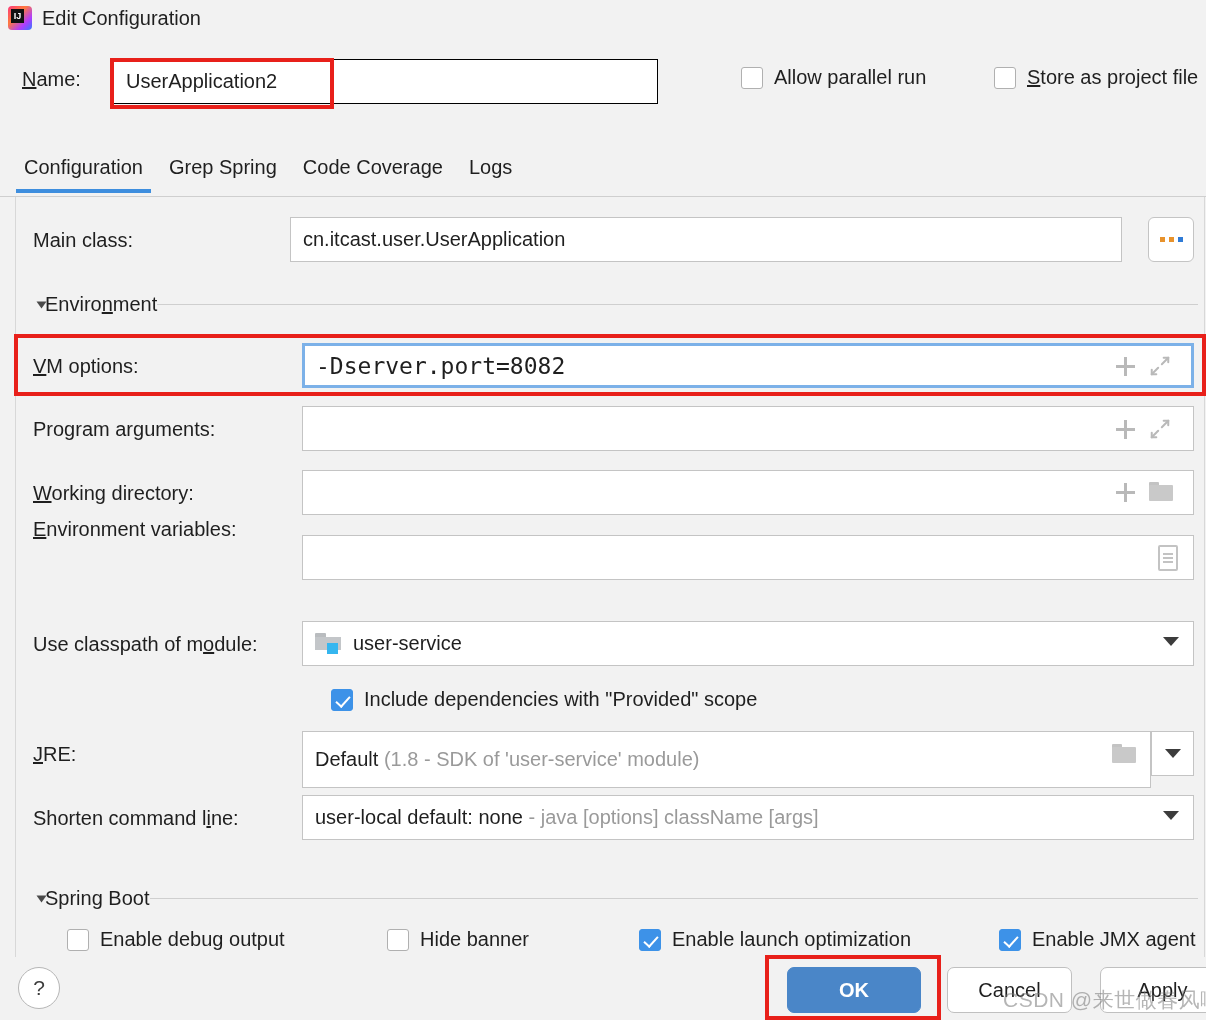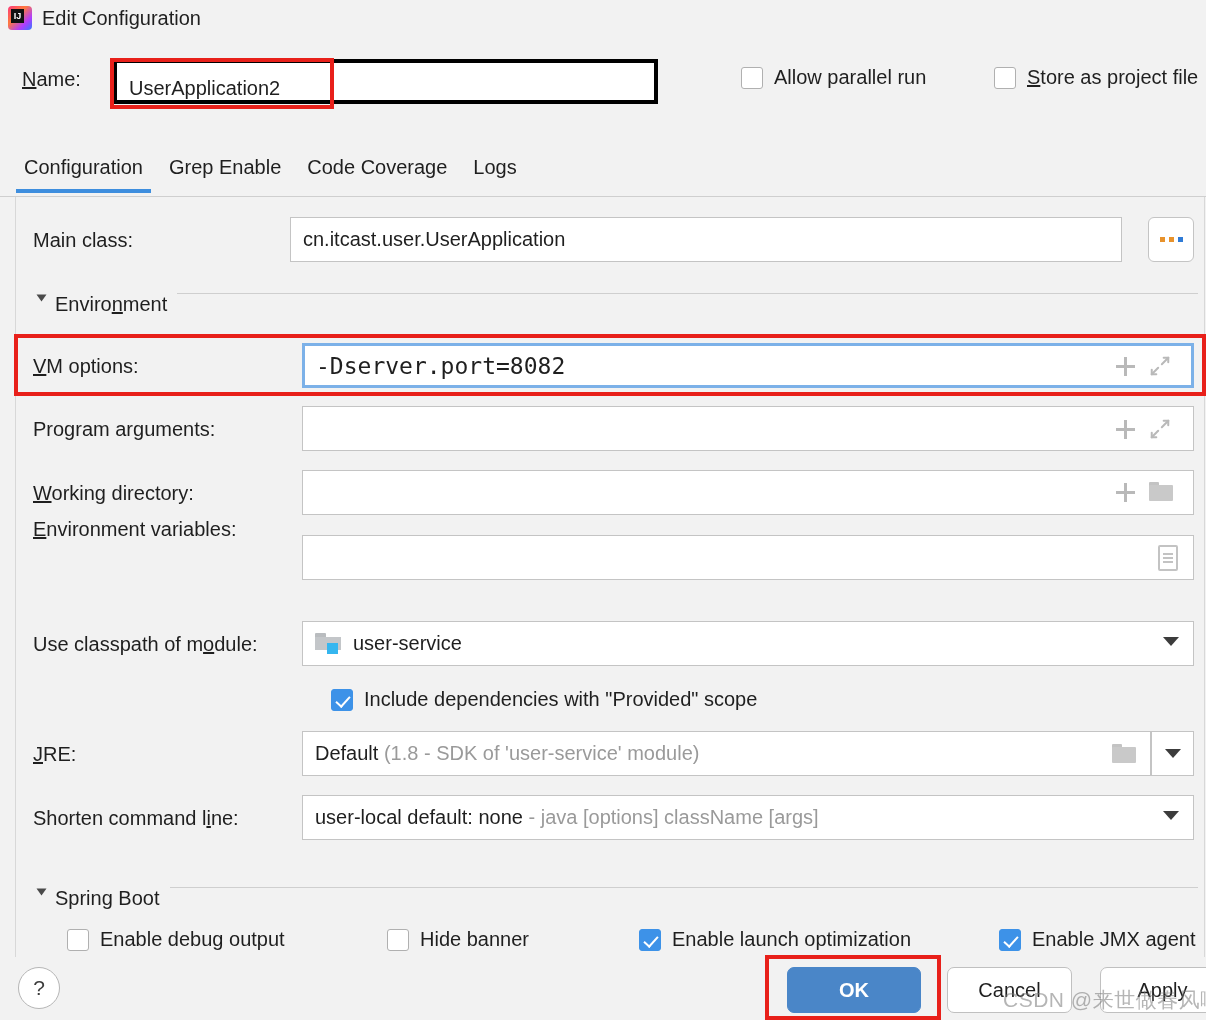--- a/index.html
+++ b/index.html
@@ -32,21 +32,21 @@
     color: #fff; font-size: 9px; font-weight: bold; line-height: 14px; text-align: center;
     font-family: "Liberation Sans", sans-serif; }
   .title-text { font-size: 20px; margin-left: 10px; color: #1f1f1f; }
 
   
   .name-row { position: absolute; left: 0; top: 56px; width: 1206px; height: 52px; }
   .name-label { position: absolute; left: 22px; top: 12px; font-size: 20px; }
   .name-label u { text-decoration: underline; }
   .name-field {
     position: absolute; left: 113px; top: 3px; width: 545px; height: 45px;
-    background: #fff; border: 4px solid #000000; display: flex; align-items: flex-end;
+    background: #fff; border: 1px solid #000000; display: flex; align-items: center;
     padding-left: 12px; font-size: 20px;
   }
   .red-box-name {
     position: absolute; left: 110px; top: 58px; width: 224px; height: 51px;
     border: 4px solid #e8201a; pointer-events: none;
   }
 
   
   .top-checks { position: absolute; left: 712px; top: 66px; width: 490px; height: 34px; }
   .chk-item { position: absolute; display: flex; align-items: center; gap: 11px; font-size: 20px; padding-left: 29px; }
@@ -91,21 +91,21 @@
   .field.focused { border: 2px solid #7cb1e8; box-shadow: 0 0 0 1px #7cb1e8 inset; }
 
   .btn-square {
     position: absolute; background: #fff; border: 1px solid #c4c4c4; border-radius: 6px;
     display: flex; align-items: center; justify-content: center;
   }
   .dots { display: flex; gap: 4px; }
   .dots i { width: 5px; height: 5px; display: block; }
 
   
-  .section-head { position: absolute; display: flex; gap: 10px; }
+  .section-head { position: absolute; display: flex; align-items: center; }
   .tri {
     width: 0; height: 0; border-left: 7px solid #4a4a4a; border-top: 5px solid transparent;
     border-bottom: 5px solid transparent; transform: rotate(90deg); flex: 0 0 auto;
   }
   .section-title { font-size: 20px; white-space: nowrap; }
   .section-line { height: 1px; background: #cfcfcf; flex: 1 1 auto; }
 
   
   .adorn { position: absolute; display: flex; align-items: center; gap: 14px; }
   .plus {
@@ -195,21 +195,21 @@
       <span>Allow parallel run</span>
     </label>
     <label class="chk-item" style="left:253px;top:0;">
       <span class="cbox"></span>
       <span><u>S</u>tore as project file</span>
     </label>
   </div>
 
   <div class="tabs">
     <div class="tab active">Configuration</div>
-    <div class="tab">Grep Enable</div>
+    <div class="tab">Grep Spring</div>
     <div class="tab">Code Coverage</div>
     <div class="tab">Logs</div>
   </div>
   <div class="tabs-divider"></div>
   <div class="panel-left-border"></div>
   <div class="panel-right-border"></div>
 
   <span class="row-label" style="left:33px;top:229px;">Main class:</span>
   <div class="field" style="left:290px;top:217px;width:832px;height:45px;">
     <span class="val">cn.itcast.user.UserApplication</span>
@@ -299,21 +299,21 @@
     <span class="val">user-service</span>
   </div>
   <span class="caret" style="position:absolute;left:1163px;top:637px;"></span>
 
   <label class="chk-item" style="position:absolute;left:302px;top:688px;">
     <span class="cbox checked"></span>
     <span>Include dependencies with "Provided" scope</span>
   </label>
 
   <span class="row-label" style="left:33px;top:743px;"><u>J</u>RE:</span>
-  <div class="field" style="left:302px;top:731px;width:849px;height:45px;">
+  <div class="field" style="left:302px;top:731px;width:849px;height:57px;">
     <span class="val"><span>Default</span>&nbsp;<span class="muted">(1.8 - SDK of 'user-service' module)</span></span>
   </div>
   <span class="folder-ico" style="position:absolute;left:1112px;top:744px;">
     <span class="tabf"></span>
       <span class="bodyf"></span>
   </span>
   <div class="field" style="left:1151px;top:731px;width:43px;height:45px;justify-content:center;">
     <span class="caret"></span>
   </div>
 

